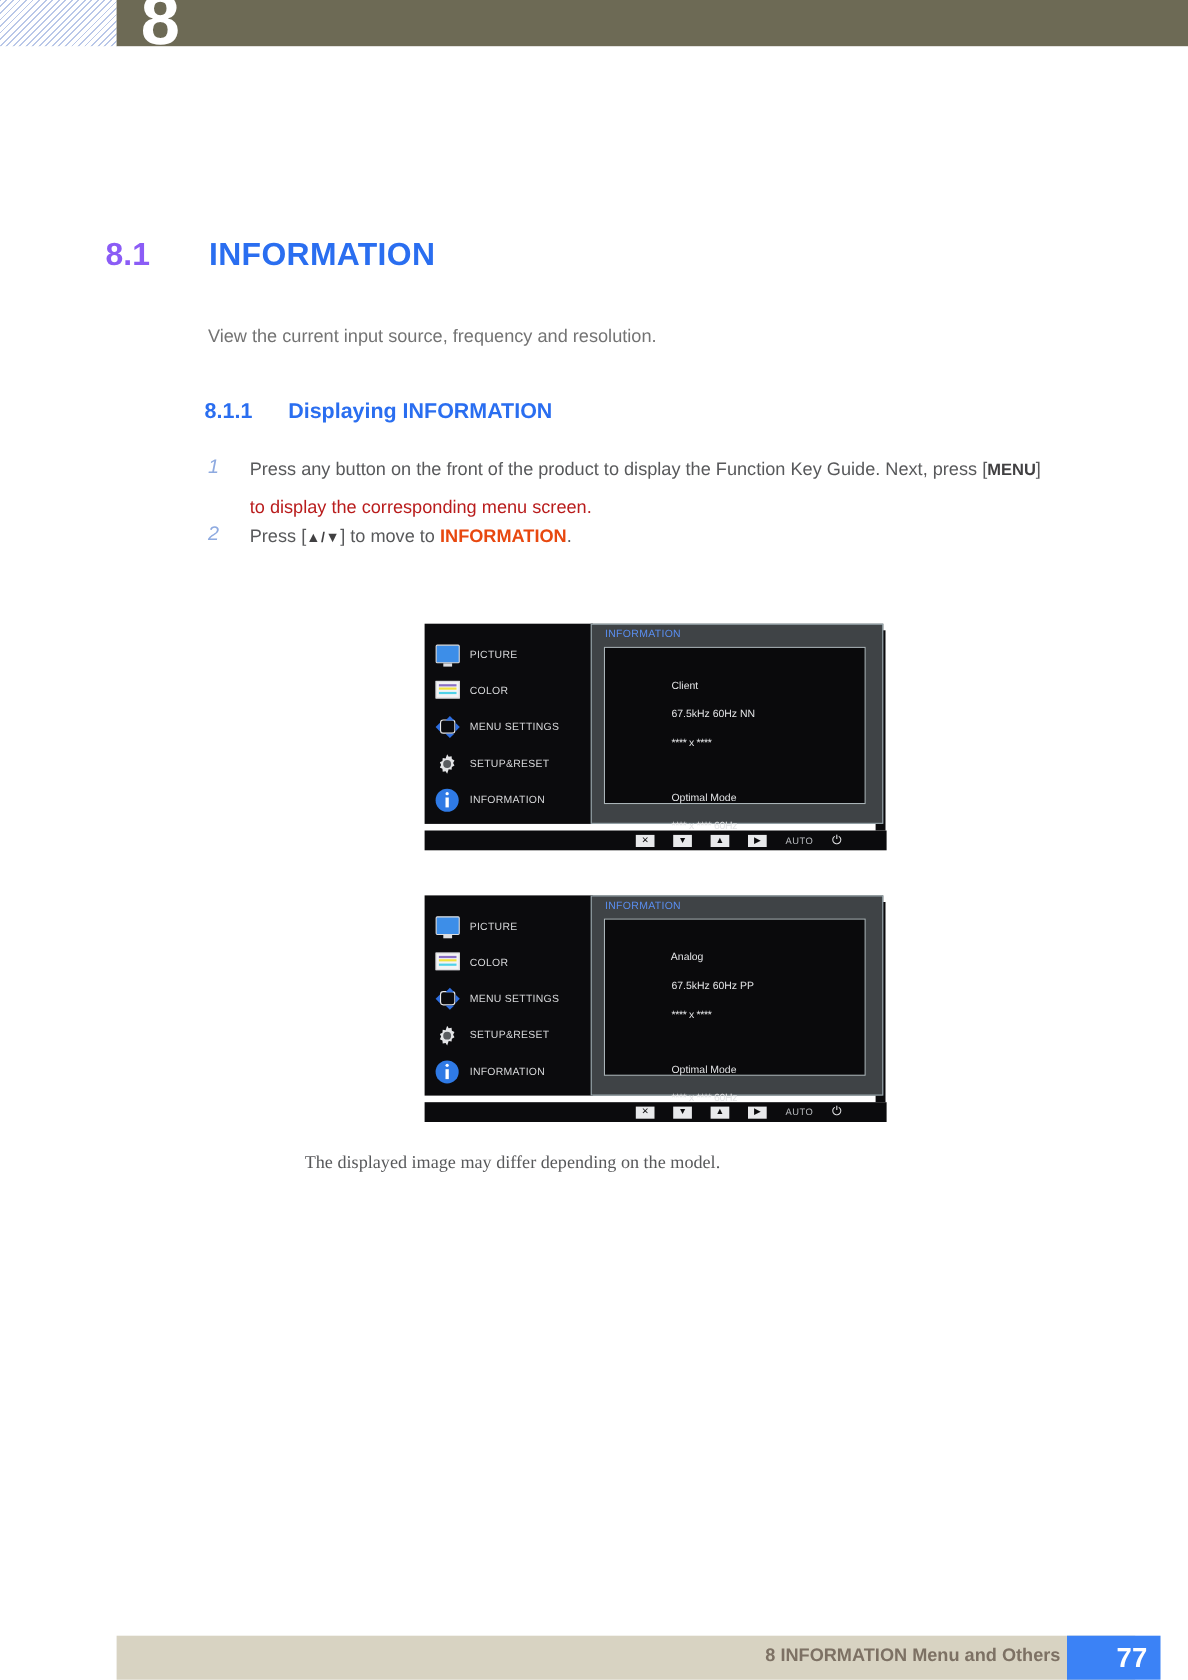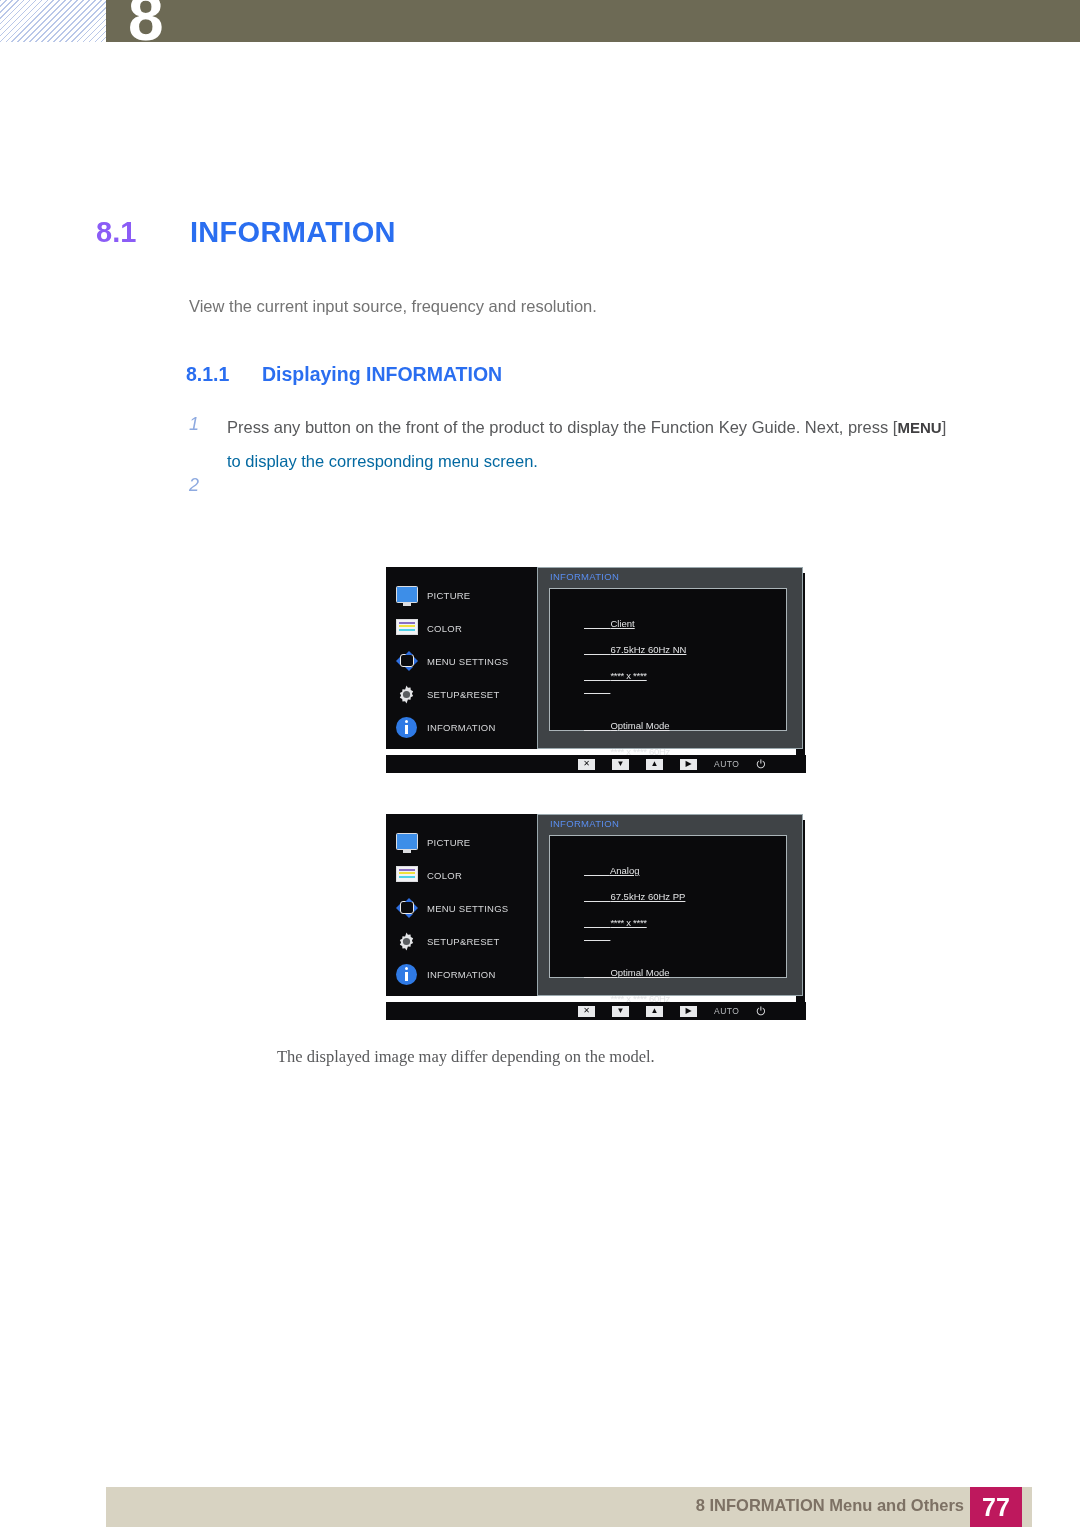--- a/index.html
+++ b/index.html
@@ -149,21 +149,21 @@
     font-size: 13px;
     letter-spacing: 0.5px;
   }
   .hl-orange {
     color: #e8480f;
     font-weight: bold;
   }
   .step-sub {
     margin-left: 38px;
     font-size: 16.5px;
-    color: #0369a1;
+    color: #b91c1c;
     line-height: 26px;
     margin-top: 7px;
   }
 
   
   .osd {
     position: absolute;
     left: 386px;
     width: 420px;
   }
@@ -339,21 +339,20 @@
     border: 1.2px solid #aab4b8;
     box-sizing: border-box;
   }
   .osd-info {
     position: absolute;
     left: 34px; top: 15px;
     font-size: 9.5px;
     color: #e3e4e6;
     line-height: 13px;
     white-space: pre;
-    text-decoration: underline;
   }
   .osd-info .gap { display: block; height: 11px; }
   .osd-stars { letter-spacing: -0.3px; }
 
   
   .osd-bar {
     position: absolute;
     left: 0;
     top: 188px;
     width: 420px;
@@ -420,24 +419,25 @@
     font-weight: bold;
     color: #7d7164;
     white-space: nowrap;
   }
   .footer-page {
     position: absolute;
     left: 970px;
     top: 1487px;
     width: 52px;
     height: 40px;
-    background: #be185d;
+    background: #3b82f6;
     display: flex;
     align-items: center;
     justify-content: center;
+    padding-left: 33px;
   }
   .footer-page span {
     font-size: 25px;
     font-weight: bold;
     color: #ffffff;
     line-height: 1;
   }
 </style>
 </head>
 <body>
@@ -461,20 +461,23 @@
 <div class="step" id="step1">
   <div class="step-num">1</div>
   <div class="step-body">
     <span>Press any button on the front of the product to display the Function Key Guide. Next, press [</span><span class="kbd">MENU</span><span>]</span>
   </div>
   <div class="step-sub">to display the corresponding menu screen.</div>
 </div>
 
 <div class="step" id="step2">
   <div class="step-num">2</div>
+  <div class="step-body">
+    <span>Press [</span><span class="arrows">▲/▼</span><span>] to move to </span><span class="hl-orange">INFORMATION</span><span>.</span>
+  </div>
 </div>
 
 <div class="osd" id="osd1">
   <div class="osd-body">
     <div class="osd-shadow"></div>
     <div class="osd-left">
 
       <div class="menu-item" style="top:12px">
         <div class="menu-icon">
             <div class="ic-monitor"></div>

